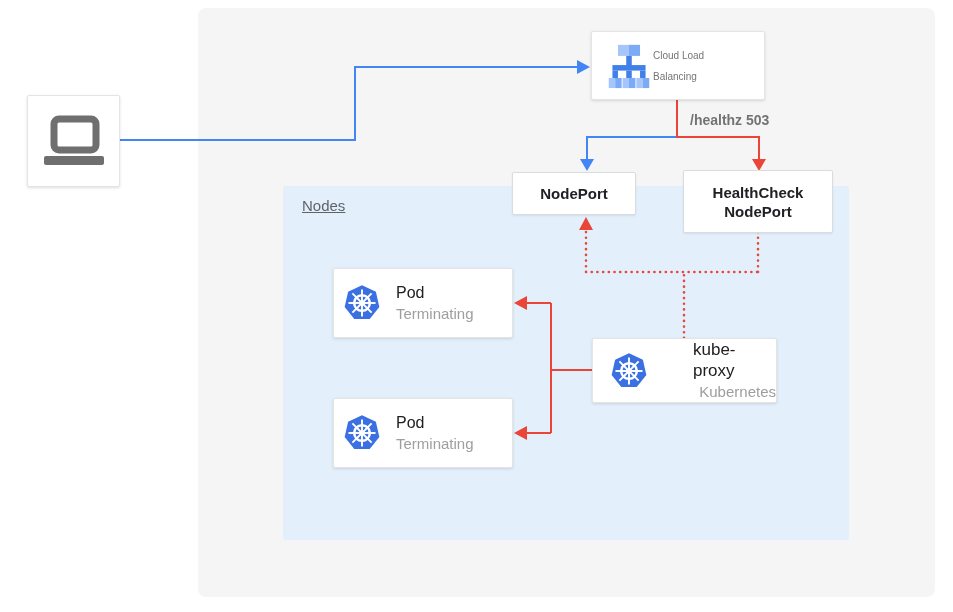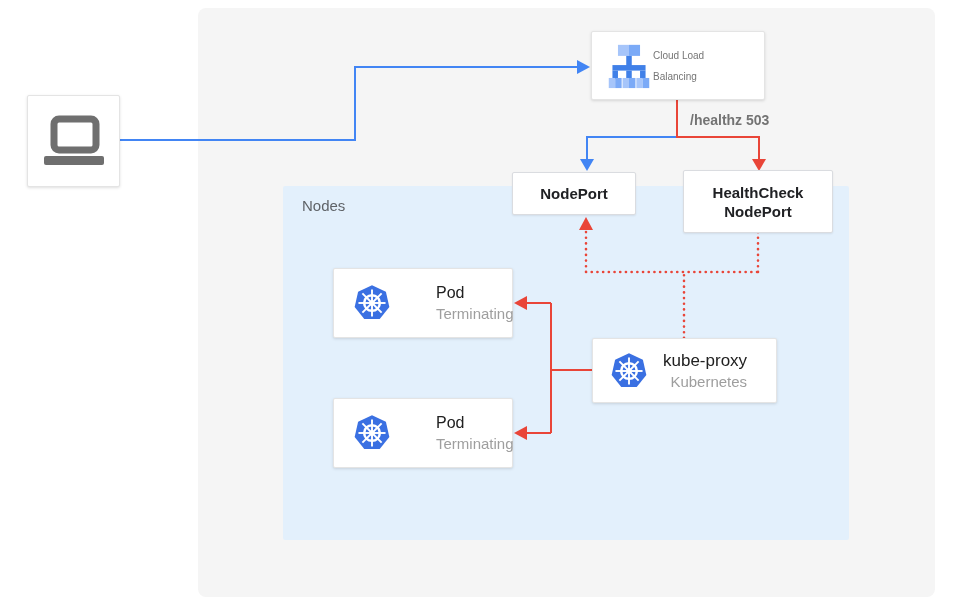--- a/index.html
+++ b/index.html
@@ -10,43 +10,43 @@
   }
   .panel-gray{
     position:absolute;left:198px;top:8px;width:737px;height:589px;
     background:#f5f5f5;border-radius:8px;
   }
   .panel-nodes{
     position:absolute;left:283px;top:186px;width:566px;height:354px;
     background:#e3f0fc;border-radius:2px;
   }
   .nodes-label{
-    position:absolute;left:302px;top:197px;font-size:15px;color:#5f6368;
+    position:absolute;left:302px;top:197px;font-size:15px;color:#5f6368;text-decoration:underline;
   }
   .card{
     position:absolute;background:#ffffff;border:1px solid #e4e4e4;
     border-radius:2px;box-shadow:0 1px 3px rgba(0,0,0,.13);
     display:flex;align-items:center;box-sizing:border-box;z-index:3;
   }
   .client-card{left:27px;top:95px;width:93px;height:92px;justify-content:center;}
   .lb-card{left:591px;top:31px;width:174px;height:69px;padding-left:13px;}
   .lb-label{color:#757575;font-size:10px;line-height:21px;width:90px;}
   .port-card{
     position:absolute;background:#ffffff;border:1px solid #dadce0;border-radius:2px;
     display:flex;align-items:center;justify-content:center;text-align:center;
     font-weight:bold;font-size:15px;color:#202124;box-sizing:border-box;
     box-shadow:0 1px 2px rgba(0,0,0,.08);z-index:3;
   }
   .nodeport-card{left:512px;top:172px;width:124px;height:43px;}
   .healthcheck-card{left:683px;top:170px;width:150px;height:63px;line-height:19px;}
   .healthcheck-card span{display:block;width:116px;}
-  .pod-card{width:180px;height:70px;padding-left:19px;gap:30px;}
+  .pod-card{width:180px;height:70px;padding-left:9px;}
   .pod-card-1{left:333px;top:268px;}
   .pod-card-2{left:333px;top:398px;}
-  .kube-card{left:592px;top:338px;width:185px;height:65px;padding-left:17px;}
+  .kube-card{left:592px;top:338px;width:185px;height:65px;padding-left:17px;gap:30px;}
   .node-text{margin-left:15px;}
   .node-title{font-size:16px;color:#212121;line-height:21px;}
   .node-sub{font-size:15px;color:#9e9e9e;line-height:21px;text-align:right;}
   .kube-card .node-title{font-size:17px;}
   .healthz-label{
     position:absolute;left:690px;top:104px;font-size:14px;font-weight:bold;
     color:#737373;z-index:3;margin-top:8px;
   }
   .wires{position:absolute;left:0;top:0;width:953px;height:612px;z-index:2;}
   .icon{flex:0 0 auto;display:block;}

